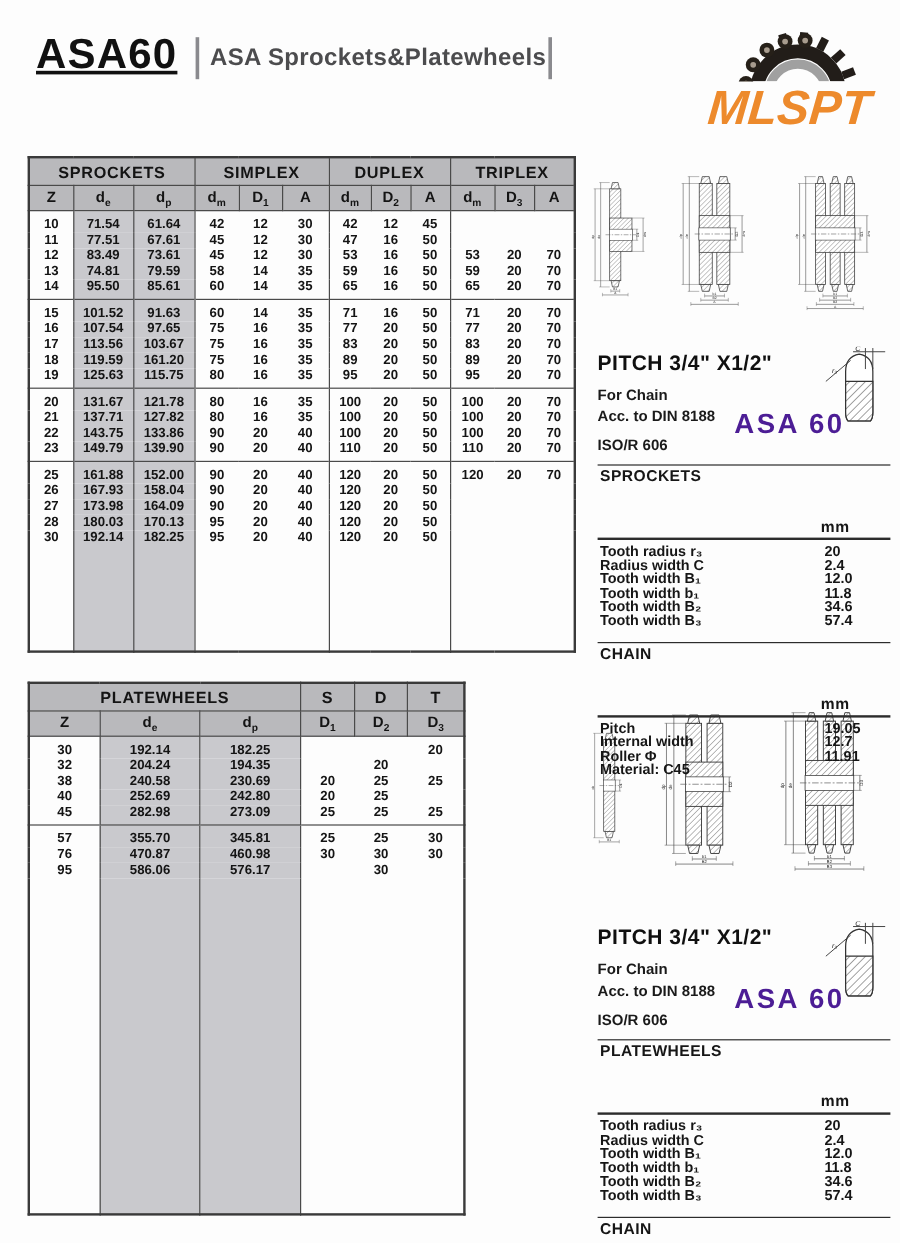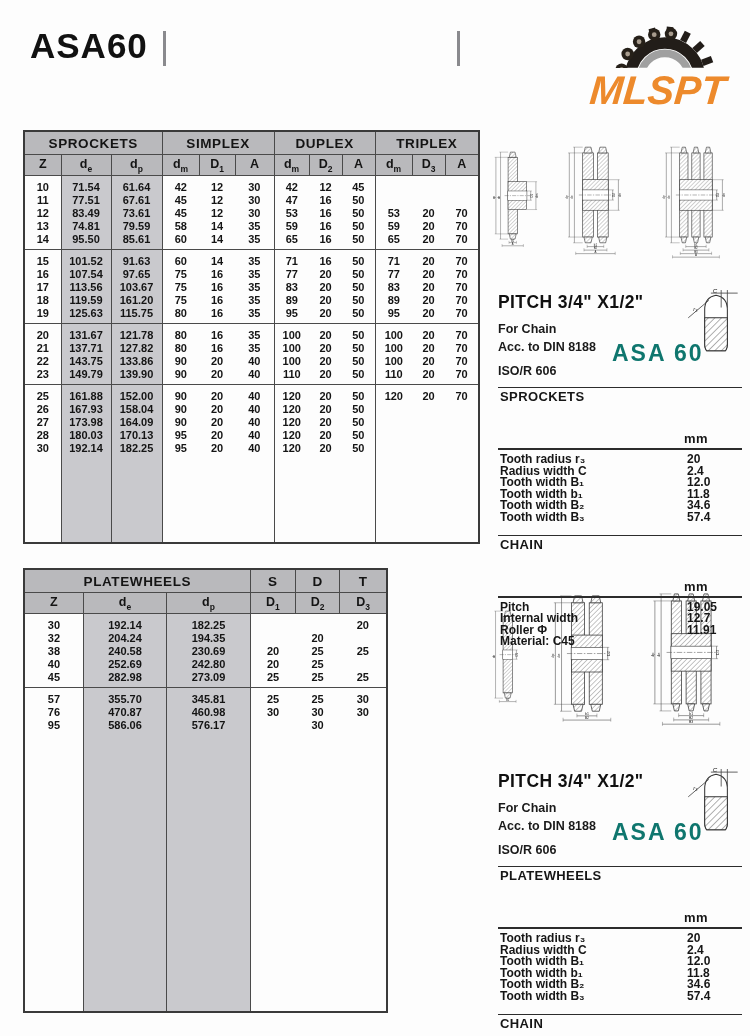--- a/index.html
+++ b/index.html
@@ -1,19 +1,19 @@
 <!DOCTYPE html>
 <html><head>
 <meta charset="utf-8">
 <style>
   html,body{margin:0;padding:0;background:#e8e8e8;}
   .page{position:relative;width:750px;height:1036px;background:#fdfdfd;overflow:hidden;
         font-family:"Liberation Sans","DejaVu Sans",sans-serif;color:#161616;}
   
-  .title{position:absolute;left:30px;top:26px;font-size:35px;font-weight:bold;letter-spacing:1px;color:#111;}
+  .title{position:absolute;left:30px;top:26px;font-size:35px;font-weight:bold;letter-spacing:1px;color:#111;text-decoration:underline;}
   .vbar{position:absolute;top:31px;width:3px;height:35px;background:#8a8a8e;}
   .vbar.b1{left:163px;}
   .vbar.b2{left:457px;}
   .subtitle{position:absolute;left:175px;top:37px;font-size:20px;font-weight:bold;color:#4c4c4e;letter-spacing:0.3px;}
   .logo{position:absolute;left:590px;top:12px;width:150px;height:92px;}
   .logo svg{position:absolute;left:10px;top:2px;}
   .brand-name{position:absolute;left:0;top:56px;width:150px;font-size:40px;font-weight:bold;
               font-style:italic;letter-spacing:0px;transform:skewX(-5deg);}
   
   .tbl-wrap{position:absolute;}
@@ -32,21 +32,21 @@
   td.shade{background:#c9c9cd;}
   td.vline,th.vline{border-right:1.2px solid #4a4a4a;}
   
   .spec{position:absolute;width:244px;}
   .spec-top{left:498px;top:292px;}
   .spec-bottom{left:498px;top:771px;}
   .pitch-title{font-size:17.5px;font-weight:bold;letter-spacing:0.4px;color:#101010;margin-bottom:9px;}
   .spec .line{font-size:12.5px;font-weight:bold;margin-bottom:4px;color:#1a1a1a;}
   .acc-row{display:flex;gap:16px;margin-bottom:2px;height:22px;}
   .acc-row .line{margin-bottom:0;}
-  .std-big{font-size:23px;font-weight:bold;letter-spacing:2px;color:#0f766e;}
+  .std-big{font-size:23px;font-weight:bold;letter-spacing:2px;color:#4c1d95;}
   .spec-heading{display:flex;margin-top:9px;border-top:1px solid #2c2c2c;border-bottom:2px solid #2c2c2c;
                 font-size:13px;font-weight:bold;padding:1px 2px 2px 2px;letter-spacing:0.4px;}
   .spec-heading .unit{margin-left:auto;width:56px;margin-top:42px;}
   .spec-rows{padding-top:4px;}
   .spec-row{display:flex;font-size:12px;font-weight:bold;line-height:11.6px;}
   .spec-row .lbl{flex:0 0 187px;padding-left:2px;}
   .spec-row .val{flex:1;}
   .chain-heading{margin-top:11px;}
   .profile-icon{position:absolute;right:-4px;top:-3px;}
   
@@ -64,20 +64,21 @@
     <clipPath id="gearclip">
         <rect x="0" y="0" width="130" height="56"></rect>
       </clipPath>
   </defs>
 </svg>
 
 <div class="page">
 
   <div class="title">ASA60</div>
   <div class="vbar b1"></div>
+  <div class="subtitle">ASA Sprockets&amp;Platewheels</div>
   <div class="vbar b2"></div>
 
   <div class="logo">
     <svg id="gear-logo" viewBox="0 0 130 56" width="124" height="54">
         <g clip-path="url(#gearclip)">
           <rect x="64.5" y="13" width="7" height="11" fill="#221d19" transform="rotate(-15 68 66)"></rect>
           <rect x="64.5" y="13" width="7" height="11" fill="#221d19" transform="rotate(6 68 66)"></rect>
           <rect x="64.5" y="13" width="7" height="11" fill="#221d19" transform="rotate(27 68 66)"></rect>
           <rect x="64.5" y="13" width="7" height="11" fill="#221d19" transform="rotate(48 68 66)"></rect>
           <rect x="64.5" y="13" width="7" height="11" fill="#221d19" transform="rotate(69 68 66)"></rect>

